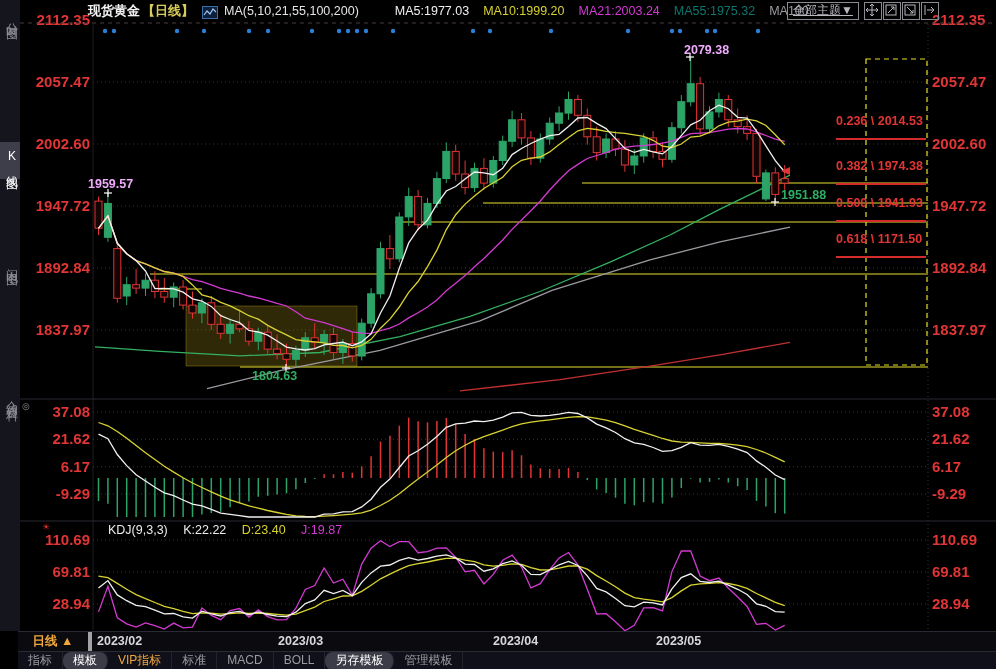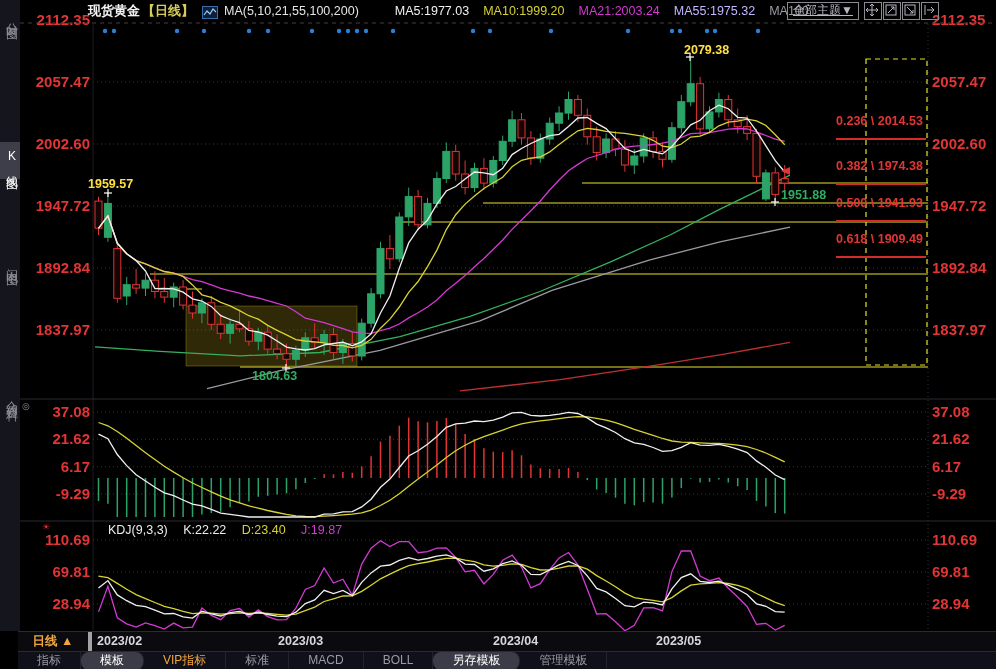--- a/index.html
+++ b/index.html
@@ -7,46 +7,46 @@
        font-family:"Liberation Sans",sans-serif;color:#ddd;}
   #chart-svg{position:absolute;left:0;top:0;z-index:1;}
   .ov{position:absolute;z-index:2;}
   
   .topbar{left:0;top:0;width:996px;height:22px;display:flex;align-items:center;}
   .topbar .sym{margin-left:88px;font-size:13px;font-weight:bold;color:#f2f2f2;}
   .topbar .per{font-size:13px;font-weight:bold;color:#d8cc5a;margin-left:2px;}
   .mini-icon{margin-left:8px;width:16px;height:13px;display:inline-block;}
   .maconf{margin-left:6px;font-size:12.5px;color:#e4e4e4;}
   .ma{font-size:12.5px;margin-left:14px;}
-  .ma5{color:#f0f0f0;margin-left:36px;} .ma10{color:#d8d232;} .ma21{color:#d23ad2;} .ma55{color:#c4b5fd;text-align:center;} .ma100{color:#9a9aa0;}
+  .ma5{color:#f0f0f0;margin-left:36px;} .ma10{color:#d8d232;} .ma21{color:#d23ad2;} .ma55{color:#0f766e;text-align:center;} .ma100{color:#9a9aa0;}
   .theme-btn{position:absolute;left:787px;top:2px;width:70px;height:16px;border:1px solid #8a8a92;
        color:#b8b8c0;font-size:12px;text-align:center;line-height:15px;text-decoration:underline;cursor:pointer;}
   .tool{position:absolute;top:2px;width:16px;height:16px;border:1px solid #8a8a92;cursor:pointer;}
   
   .sidebar{left:0;top:0;width:20px;height:631px;background:#15151d;}
   .side-item{position:absolute;left:0;width:20px;padding:7px 0;writing-mode:vertical-rl;text-orientation:upright;
        letter-spacing:3px;font-size:12px;color:#8e8e96;text-align:center;cursor:pointer;}
   .side-item.sel{background:#3e3e4a;color:#fff;}
   
   .axl{position:absolute;font-size:15px;font-weight:bold;color:#e23535;height:14px;line-height:14px;}
   .ann{position:absolute;font-size:12.5px;font-weight:bold;z-index:3;}
-  .ann.red{color:#fde047;} .ann.grn{color:#2fae62;}
+  .ann.red{color:#f0abfc;} .ann.grn{color:#2fae62;}
   .fib{position:absolute;left:836px;width:90px;font-size:12.5px;font-weight:bold;color:#e23535;
        border-bottom:2px solid #d42b2b;padding-bottom:10px;z-index:3;}
   .pane-hdr{position:absolute;font-size:12.5px;z-index:3;}
   .pane-hdr span{margin-right:12px;}
   .ph-w{color:#ececec;} .ph-y{color:#d8d232;} .ph-m{color:#d23ad2;}
   
   .xstrip{left:18px;top:631px;width:978px;height:20px;background:#0a0a0f;border-top:1px solid #2a2a34;}
   .period-box{position:absolute;left:0;top:0;width:70px;height:19px;border-right:4px solid #a3a3a3;
        color:#f0a83c;font-weight:bold;font-size:12.5px;text-align:center;line-height:19px;cursor:pointer;}
   .xdate{position:absolute;top:2px;font-size:12.5px;font-weight:bold;color:#d8d8dc;}
   .tabbar{left:18px;top:651px;width:978px;height:18px;background:#10101a;border-top:1px solid #2a2a34;
        display:flex;align-items:stretch;}
-  .tab{padding:0 19px;font-size:12px;line-height:17px;color:#9a9aa2;border-right:1px solid #23232b;cursor:pointer;white-space:nowrap;}
+  .tab{padding:0 10px;font-size:12px;line-height:17px;color:#9a9aa2;border-right:1px solid #23232b;cursor:pointer;white-space:nowrap;}
   .tab.sel{background:#3c3c48;color:#fff;border-radius:8px;}
   .tab.vip{color:#f0a83c;}
   .corner-ic{position:absolute;z-index:3;font-size:9px;line-height:9px;}
 </style>
 </head>
 <body>
 
 <div id="app">
 
   <svg id="chart-svg" width="996" height="669">
@@ -387,21 +387,21 @@
   <div class="ov side-item" style="top:384px;">合约资料</div>
 
   <div class="ann red" style="left:88px;top:177px;">1959.57</div>
   <div class="ann red" style="left:684px;top:43px;">2079.38</div>
   <div class="ann grn" style="left:252px;top:369px;">1804.63</div>
   <div class="ann grn" style="left:781px;top:188px;">1951.88</div>
 
   <div class="fib" id="fib0" style="top: 113.507px;">0.236 \ 2014.53</div>
   <div class="fib" id="fib1" style="top: 158.865px;">0.382 \ 1974.38</div>
   <div class="fib" id="fib2" style="top: 195.523px;">0.500 \ 1941.93</div>
-  <div class="fib" id="fib3" style="top: 232.171px;">0.618 \ 1909.49</div>
+  <div class="fib" id="fib3" style="top: 232.171px;">0.618 \ 1171.50</div>
 
   <div class="pane-hdr" style="left:108px;top:523px;">
     <span class="ph-w">KDJ(9,3,3)</span>
     <span class="ph-w">K:22.22</span>
     <span class="ph-y">D:23.40</span>
     <span class="ph-m">J:19.87</span>
   </div>
 
   <div class="corner-ic" style="left:22px;top:402px;color:#8a8a92;">◎</div>
   <div class="corner-ic" style="left:42px;top:523px;color:#e03030;">☀</div>

